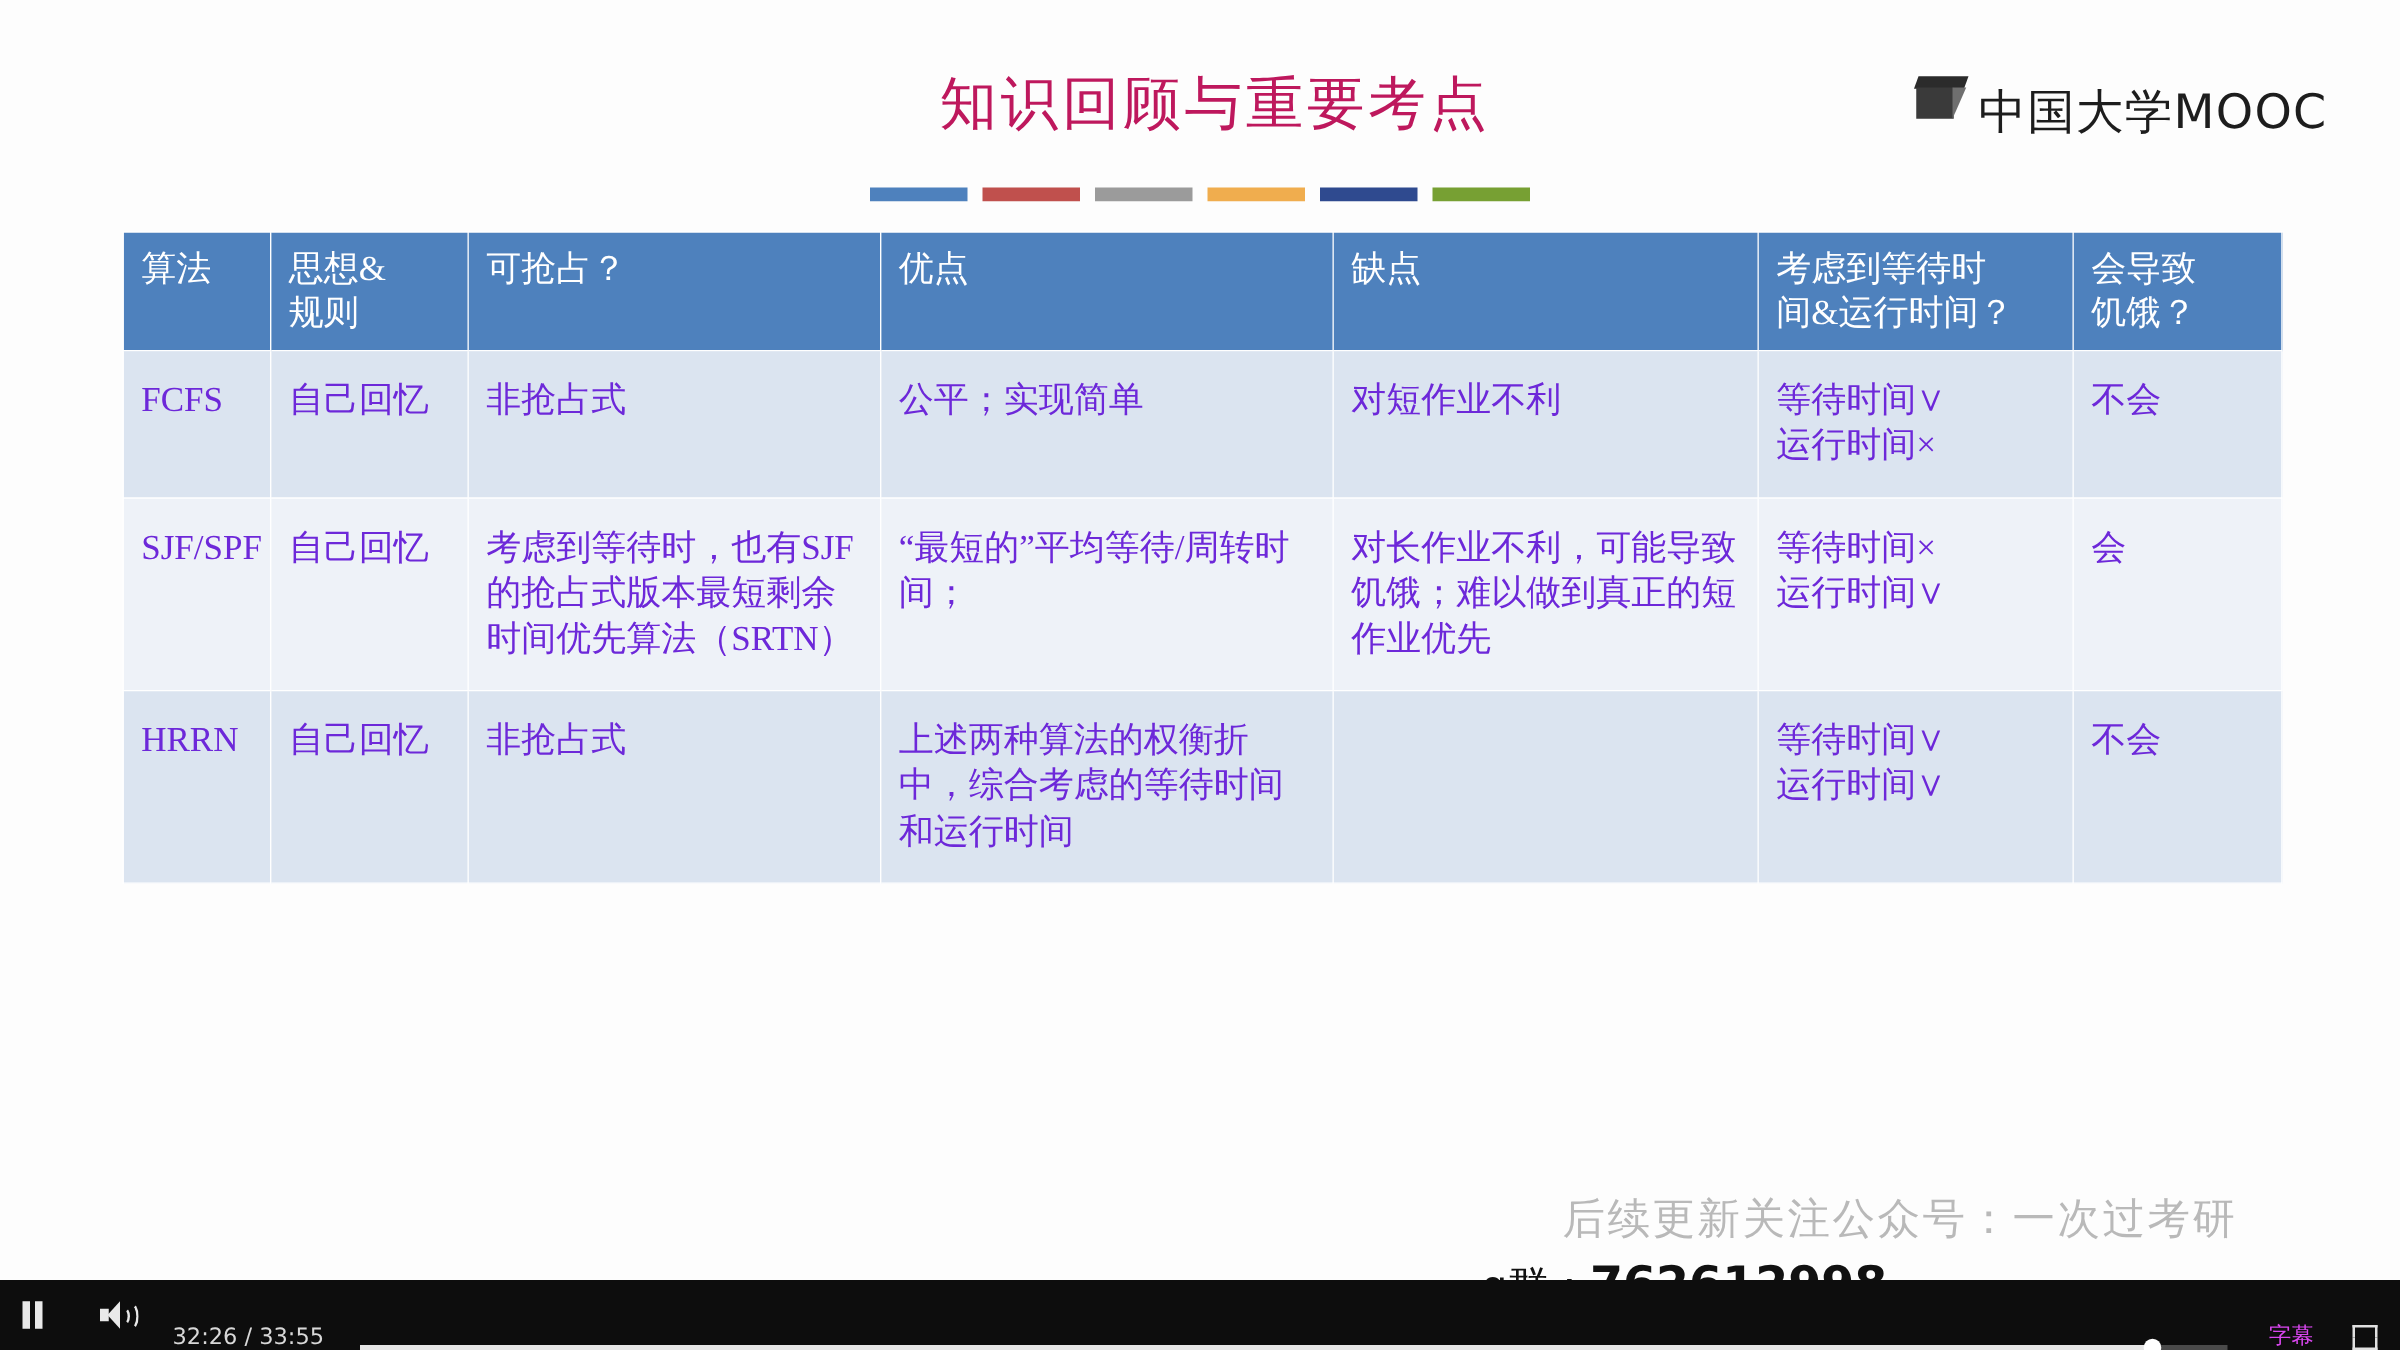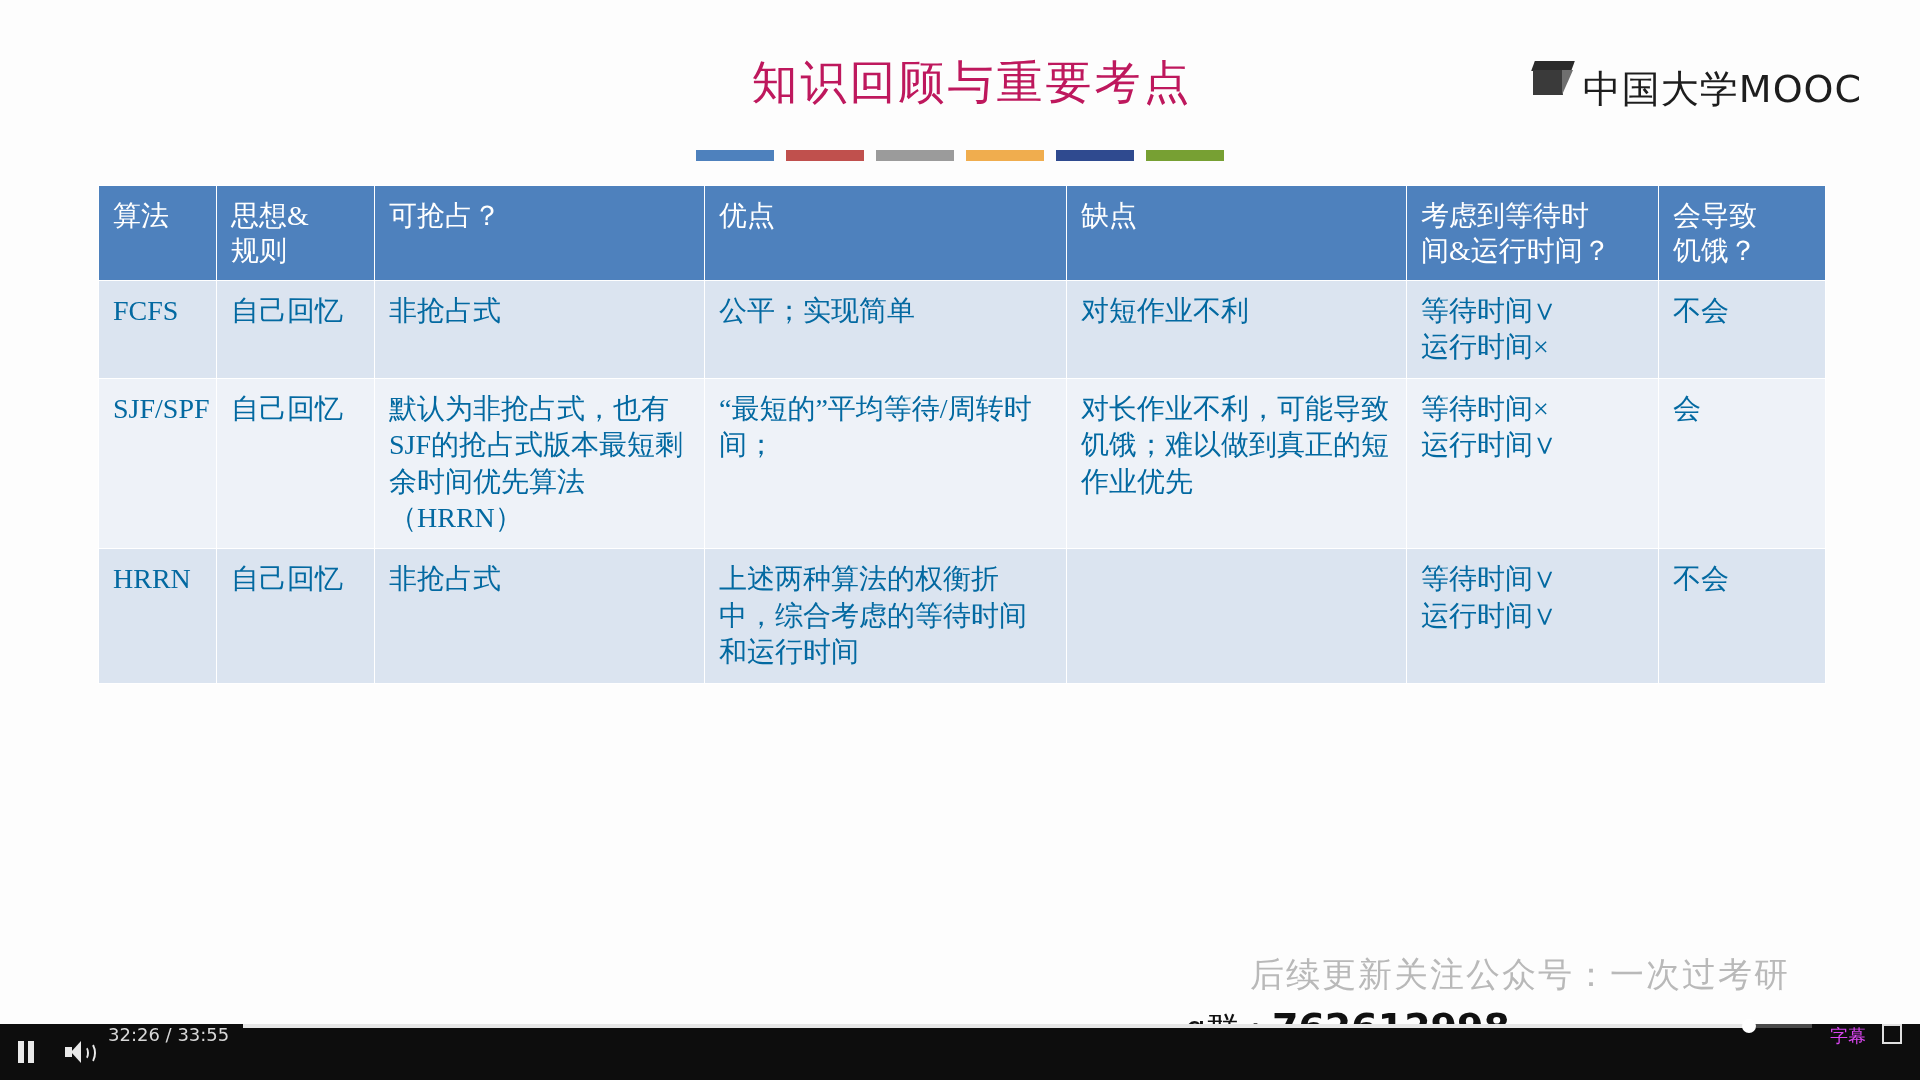--- a/index.html
+++ b/index.html
@@ -125,22 +125,22 @@
     font-weight: normal;
     font-size: 28px;
     text-align: left;
     padding: 12px 14px;
     vertical-align: top;
     line-height: 1.25;
     border: 1px solid #ffffff;
   }
   table.kb td {
     font-size: 28px;
-    color: #0369a1;
-    padding: 12px 14px;
+    color: #6d28d9;
+    padding: 22px 14px;
     vertical-align: top;
     line-height: 1.3;
     border: 1px solid #ffffff;
   }
   tr.row-a td { background: #dbe4f0; }
   tr.row-b td { background: #eef2f8; }
   tr.row-c td { background: #dbe4f0; }
 
   col.c0 { width: 118px; }
   col.c1 { width: 158px; }
@@ -189,22 +189,23 @@
 
   
   .controls {
     position: absolute;
     left: 0;
     bottom: 0;
     width: 1920px;
     height: 56px;
     background: #0d0d0d;
     display: flex;
-    align-items: flex-start;
+    align-items: flex-end;
     color: #dcdcdc;
+    gap: 15px;
   }
   .ctrl-btn {
     width: 52px;
     height: 56px;
     display: flex;
     align-items: center;
     justify-content: center;
     cursor: pointer;
   }
   .pause-icon {
@@ -353,21 +354,21 @@
               <td>非抢占式</td>
               <td>公平；实现简单</td>
               <td>对短作业不利</td>
               <td style="white-space:pre-line">等待时间∨
 运行时间×</td>
               <td>不会</td>
             </tr>
             <tr class="row-b">
               <td>SJF/SPF</td>
               <td>自己回忆</td>
-              <td>默认为非抢占式，也有SJF的抢占式版本最短剩余时间优先算法（HRRN）</td>
+              <td>考虑到等待时，也有SJF的抢占式版本最短剩余时间优先算法（SRTN）</td>
               <td>“最短的”平均等待/周转时间；</td>
               <td>对长作业不利，可能导致饥饿；难以做到真正的短作业优先</td>
               <td style="white-space:pre-line">等待时间×
 运行时间∨</td>
               <td>会</td>
             </tr>
             <tr class="row-c">
               <td>HRRN</td>
               <td>自己回忆</td>
               <td>非抢占式</td>

